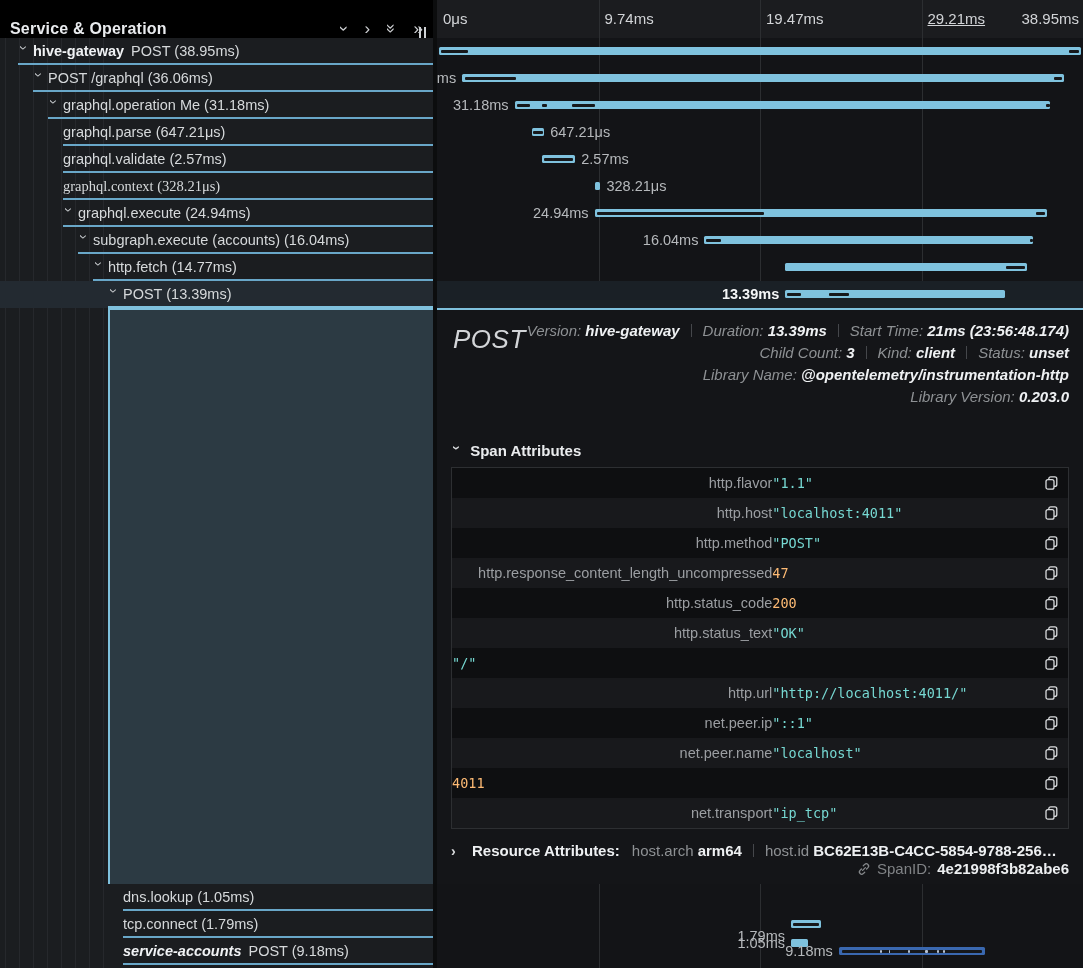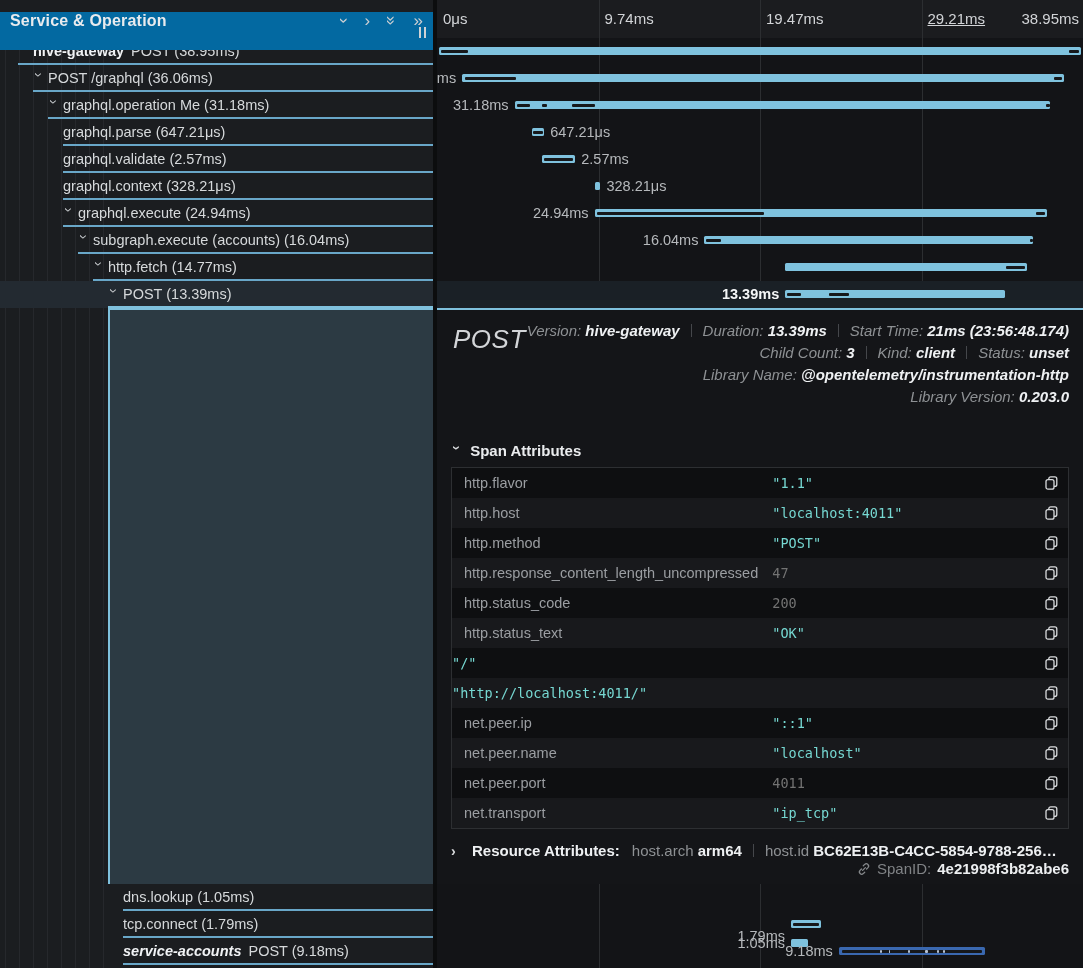--- a/index.html
+++ b/index.html
@@ -1,22 +1,22 @@
 <!DOCTYPE html>
 <html><head>
 <meta charset="utf-8">
 <style>
   html,body{margin:0;padding:0;background:#0c0d0e;}
   .app{position:relative;width:1083px;height:968px;background:#131417;overflow:hidden;
        font-family:"Liberation Sans",sans-serif;-webkit-font-smoothing:antialiased;}
 
   
   .left{position:absolute;left:0;top:0;width:433px;height:968px;background:#1b1d20;overflow:hidden;}
-  .left-header{position:absolute;left:0;top:12px;right:0;height:38px;display:flex;align-items:flex-start;
-               padding:0 10px;box-sizing:border-box;background:#0369a1;z-index:4;}
+  .left-header{position:absolute;left:0;top:0;right:0;height:38px;display:flex;align-items:flex-end;
+               padding:0 10px;box-sizing:border-box;background:#000000;z-index:4;}
   .left-title{flex:1;font-size:16px;font-weight:700;color:#e9ebee;letter-spacing:.2px;}
   .hic{display:inline-block;margin-left:17px;color:#ced0d3;font-size:17px;line-height:1;cursor:pointer;}
   .rot90{transform:rotate(90deg);}
   .guide{position:absolute;top:38px;bottom:0;width:1px;background:#26282c;z-index:1;}
   .trow{position:absolute;left:0;right:0;height:27px;z-index:2;font-size:14.5px;color:#d6d9db;
         line-height:26px;white-space:nowrap;cursor:pointer;}
   .trow .inner{padding-left:var(--ind);}
   .trow::after{content:"";position:absolute;left:var(--ind);right:0;bottom:0;height:2px;background:#69a7c8;}
   .trow.sel{background:#232a31;}
   .trow.sel::after{background:#7fc1dd;}
@@ -51,24 +51,24 @@
   .d-meta{text-align:right;font-size:15px;line-height:22px;color:#8e9194;}
   .d-meta b{color:#eff1f3;font-weight:700;}
   .msep{display:inline-block;width:1px;height:13px;background:#45474b;margin:0 11px;vertical-align:-1px;}
   .sec-head{margin-top:30px;font-size:15px;font-weight:700;color:#eaecee;cursor:pointer;}
   .sec-head .chev{color:#d8dadc;}
   .attr-table{margin-top:8px;border:1px solid #2d2f32;}
   .attr-row{display:flex;align-items:center;height:30px;}
   .attr-row:nth-child(odd){background:#0e0f11;}
   .attr-row:nth-child(even){background:#18191c;}
   .akey{width:52%;padding-left:12px;box-sizing:border-box;font-size:14.5px;color:#9b9ea2;
-        white-space:nowrap;overflow:hidden;}
+        white-space:nowrap;overflow:hidden;text-align:right;}
   .aval{flex:1;font-family:"DejaVu Sans Mono",monospace;font-size:13.5px;white-space:nowrap;}
   .aval.str{color:#76d8d2;}
-  .aval.num{color:#737373;}
+  .aval.num{color:#fdba74;}
   .copy{margin-right:10px;display:flex;align-items:center;cursor:pointer;}
   .resource-line{margin-top:13px;font-size:15px;color:#8e9194;display:flex;align-items:center;white-space:nowrap;}
   .resource-line .chev{color:#d8dadc;font-weight:700;}
   .res-title{font-weight:700;color:#eef0f2;margin:0 12px 0 6px;}
   .res-val{font-weight:700;color:#eef0f2;}
   .spanid-line{position:absolute;right:14px;bottom:7px;font-size:15px;color:#808386;
                display:flex;align-items:center;gap:6px;}
   .spanid-line b{color:#eceef0;font-weight:700;}
 </style>
 </head>
@@ -100,21 +100,21 @@
         </div>
         <div class="trow" style="top: 92px; --ind: 48px;">
           <div class="inner"><span class="chev down">›</span><span>graphql.operation Me (31.18ms)</span></div>
         </div>
         <div class="trow" style="top: 119px; --ind: 63px;">
           <div class="inner"><span>graphql.parse (647.21μs)</span></div>
         </div>
         <div class="trow" style="top: 146px; --ind: 63px;">
           <div class="inner"><span>graphql.validate (2.57ms)</span></div>
         </div>
-        <div class="trow" style="top: 173px; --ind: 63px;">
+        <div class="trow" style="top: 173px; font-family: Liberation Serif, serif; --ind: 63px;">
           <div class="inner"><span>graphql.context (328.21μs)</span></div>
         </div>
         <div class="trow" style="top: 200px; --ind: 63px;">
           <div class="inner"><span class="chev down">›</span><span>graphql.execute (24.94ms)</span></div>
         </div>
         <div class="trow" style="top: 227px; --ind: 78px;">
           <div class="inner"><span class="chev down">›</span><span>subgraph.execute (accounts) (16.04ms)</span></div>
         </div>
         <div class="trow" style="top: 254px; --ind: 93px;">
           <div class="inner"><span class="chev down">›</span><span>http.fetch (14.77ms)</span></div>
@@ -300,20 +300,21 @@
           <div class="attr-row">
             <div class="aval str">"/"</div>
             <span class="copy">
               <svg width="13" height="14" viewBox="0 0 13 14">
                 <rect x="3.8" y="0.8" width="8" height="9.6" rx="2" stroke="#d9dbdd" fill="none" stroke-width="1.3"></rect>
                 <rect x="1" y="3.6" width="8" height="9.6" rx="2" stroke="#d9dbdd" fill="#141518" stroke-width="1.3"></rect>
               </svg>
             </span>
           </div>
           <div class="attr-row">
+            <div class="akey">http.url</div>
             <div class="aval str">"http://localhost:4011/"</div>
             <span class="copy">
               <svg width="13" height="14" viewBox="0 0 13 14">
                 <rect x="3.8" y="0.8" width="8" height="9.6" rx="2" stroke="#d9dbdd" fill="none" stroke-width="1.3"></rect>
                 <rect x="1" y="3.6" width="8" height="9.6" rx="2" stroke="#d9dbdd" fill="#141518" stroke-width="1.3"></rect>
               </svg>
             </span>
           </div>
           <div class="attr-row">
             <div class="akey">net.peer.ip</div>
@@ -329,21 +330,20 @@
             <div class="akey">net.peer.name</div>
             <div class="aval str">"localhost"</div>
             <span class="copy">
               <svg width="13" height="14" viewBox="0 0 13 14">
                 <rect x="3.8" y="0.8" width="8" height="9.6" rx="2" stroke="#d9dbdd" fill="none" stroke-width="1.3"></rect>
                 <rect x="1" y="3.6" width="8" height="9.6" rx="2" stroke="#d9dbdd" fill="#141518" stroke-width="1.3"></rect>
               </svg>
             </span>
           </div>
           <div class="attr-row">
-            <div class="akey">net.peer.port</div>
             <div class="aval num">4011</div>
             <span class="copy">
               <svg width="13" height="14" viewBox="0 0 13 14">
                 <rect x="3.8" y="0.8" width="8" height="9.6" rx="2" stroke="#d9dbdd" fill="none" stroke-width="1.3"></rect>
                 <rect x="1" y="3.6" width="8" height="9.6" rx="2" stroke="#d9dbdd" fill="#141518" stroke-width="1.3"></rect>
               </svg>
             </span>
           </div>
           <div class="attr-row">
             <div class="akey">net.transport</div>

